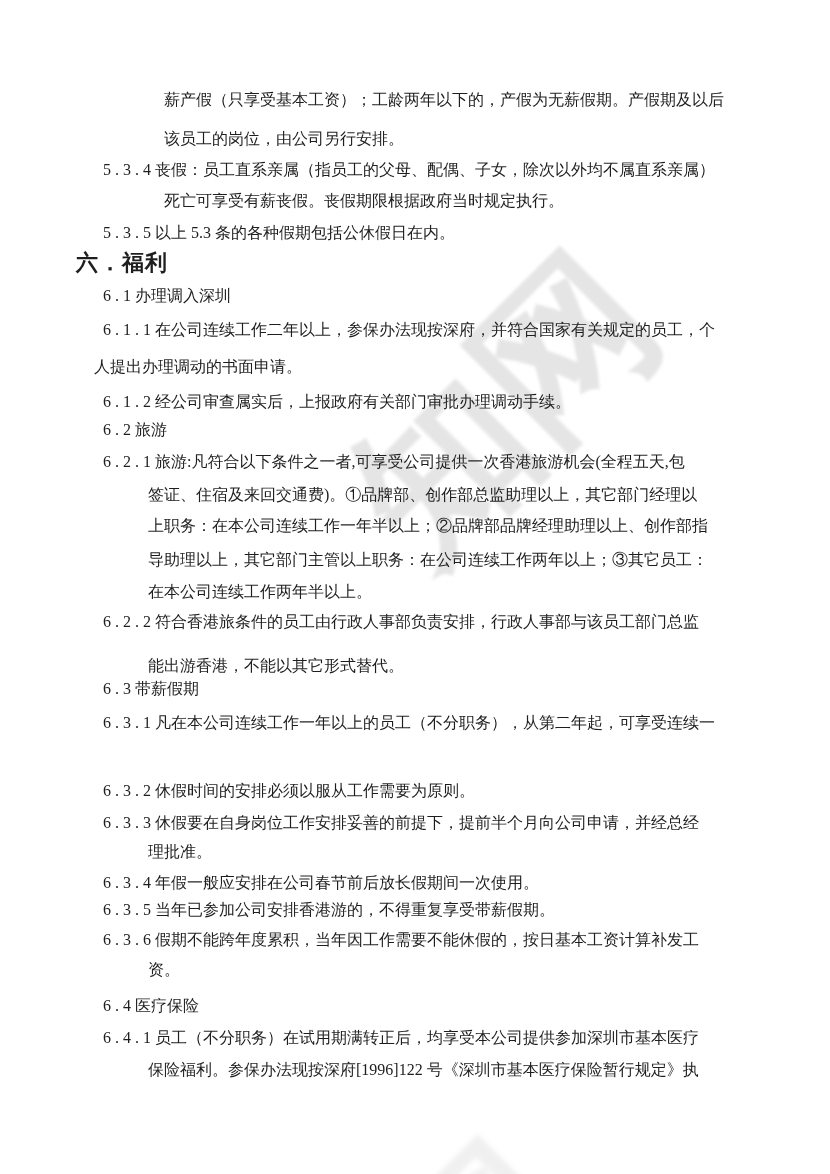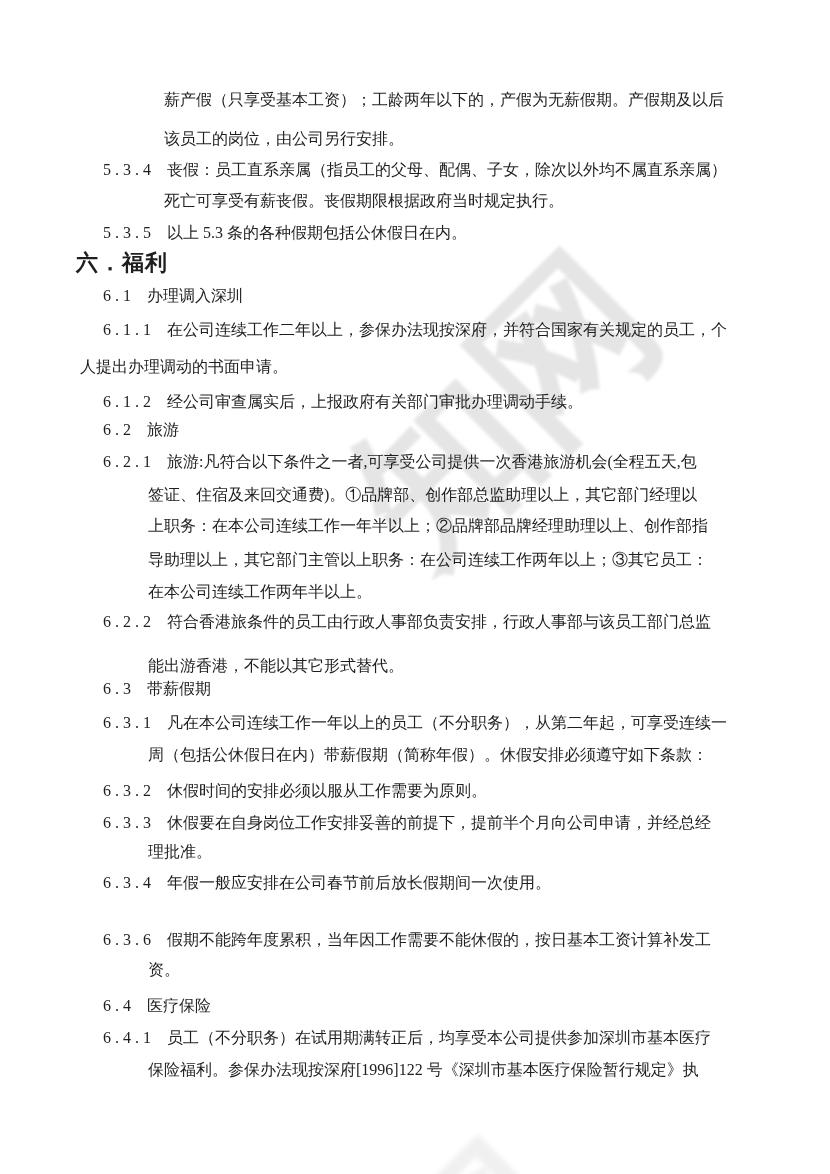--- a/index.html
+++ b/index.html
@@ -14,23 +14,23 @@
   .line {
     position:absolute;
     white-space:nowrap;
     font-size:16px;
     height:26px; line-height:26px;
     color:#1e1e1e;
   }
   .l-num  { left:103px; }
   .l-c5   { left:164px; }
   .l-c6   { left:148px; }
-  .l-hang { left:80px;text-align:right;  }
+  .l-hang { left:94px;text-align:right;  }
   .l-head { left:76px; font-weight:bold; font-size:22px; letter-spacing:1px; }
-  .num { letter-spacing:4px; margin-right:12px; }
+  .num { letter-spacing:4px; }
   .wm {
     position:absolute;
     width:340px; height:170px;
     font-size:170px; line-height:170px;
     font-weight:bold;
     white-space:nowrap;
     transform:rotate(-45deg);
     pointer-events:none;
   }
   .wm1 { left:335px; top:324px;  color:#e5e5e5; filter:blur(1.5px); }
@@ -63,24 +63,24 @@
   <div class="line l-num" style="top:417px"><span class="num">6.2</span><span>旅游</span></div>
   <div class="line l-num" style="top:449px"><span class="num">6.2.1</span><span>旅游:凡符合以下条件之一者,可享受公司提供一次香港旅游机会(全程五天,包</span></div>
   <div class="line l-c6" style="top:482px"><span>签证、住宿及来回交通费)。①品牌部、创作部总监助理以上，其它部门经理以</span></div>
   <div class="line l-c6" style="top:513px"><span>上职务：在本公司连续工作一年半以上；②品牌部品牌经理助理以上、创作部指</span></div>
   <div class="line l-c6" style="top:579px"><span>在本公司连续工作两年半以上。</span></div>
   <div class="line l-c6" style="top:547px"><span>导助理以上，其它部门主管以上职务：在公司连续工作两年以上；③其它员工：</span></div>
   <div class="line l-num" style="top:609px"><span class="num">6.2.2</span><span>符合香港旅条件的员工由行政人事部负责安排，行政人事部与该员工部门总监</span></div>
   <div class="line l-c6" style="top:653px"><span>能出游香港，不能以其它形式替代。</span></div>
   <div class="line l-num" style="top:676px"><span class="num">6.3</span><span>带薪假期</span></div>
   <div class="line l-num" style="top:710px"><span class="num">6.3.1</span><span>凡在本公司连续工作一年以上的员工（不分职务），从第二年起，可享受连续一</span></div>
-  <div class="line l-c6" style="top:742px"><span>周（包括公休假日在内）带薪假期（简称年假）。休假安排必须遵守如下条款：</span></div>
   <div class="line l-num" style="top:778px"><span class="num">6.3.2</span><span>休假时间的安排必须以服从工作需要为原则。</span></div>
   <div class="line l-num" style="top:810px"><span class="num">6.3.3</span><span>休假要在自身岗位工作安排妥善的前提下，提前半个月向公司申请，并经总经</span></div>
   <div class="line l-c6" style="top:839px"><span>理批准。</span></div>
   <div class="line l-num" style="top:870px"><span class="num">6.3.4</span><span>年假一般应安排在公司春节前后放长假期间一次使用。</span></div>
+  <div class="line l-num" style="top:897px"><span class="num">6.3.5</span><span>当年已参加公司安排香港游的，不得重复享受带薪假期。</span></div>
   <div class="line l-num" style="top:927px"><span class="num">6.3.6</span><span>假期不能跨年度累积，当年因工作需要不能休假的，按日基本工资计算补发工</span></div>
   <div class="line l-c6" style="top:957px"><span>资。</span></div>
   <div class="line l-num" style="top:993px"><span class="num">6.4</span><span>医疗保险</span></div>
   <div class="line l-num" style="top:1025px"><span class="num">6.4.1</span><span>员工（不分职务）在试用期满转正后，均享受本公司提供参加深圳市基本医疗</span></div>
   <div class="line l-c6" style="top:1057px"><span>保险福利。参保办法现按深府[1996]122 号《深圳市基本医疗保险暂行规定》执</span></div>
 
 </div>
 
 </body></html>

